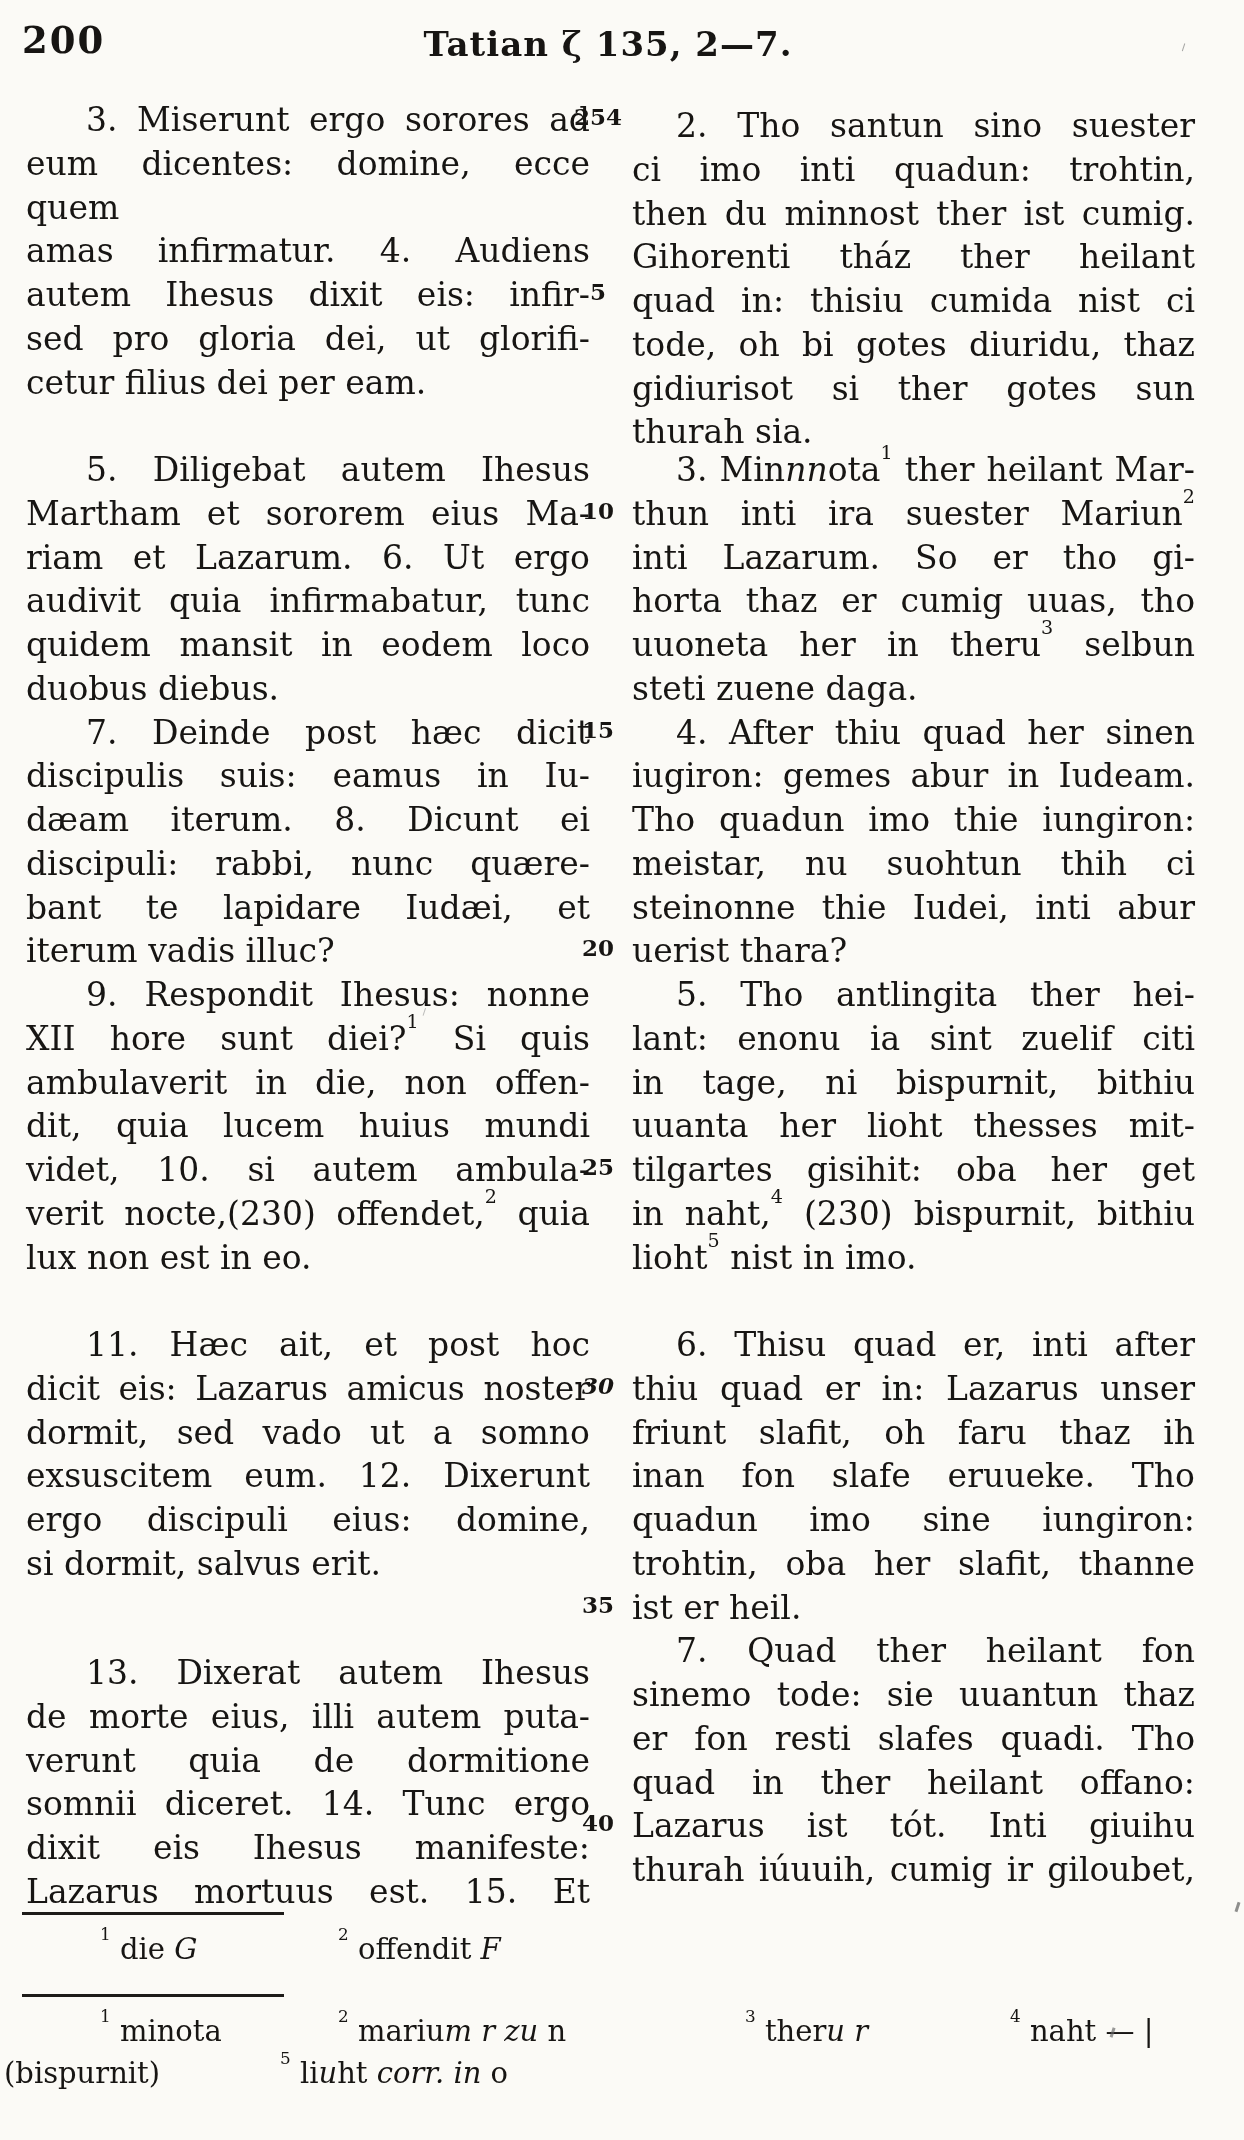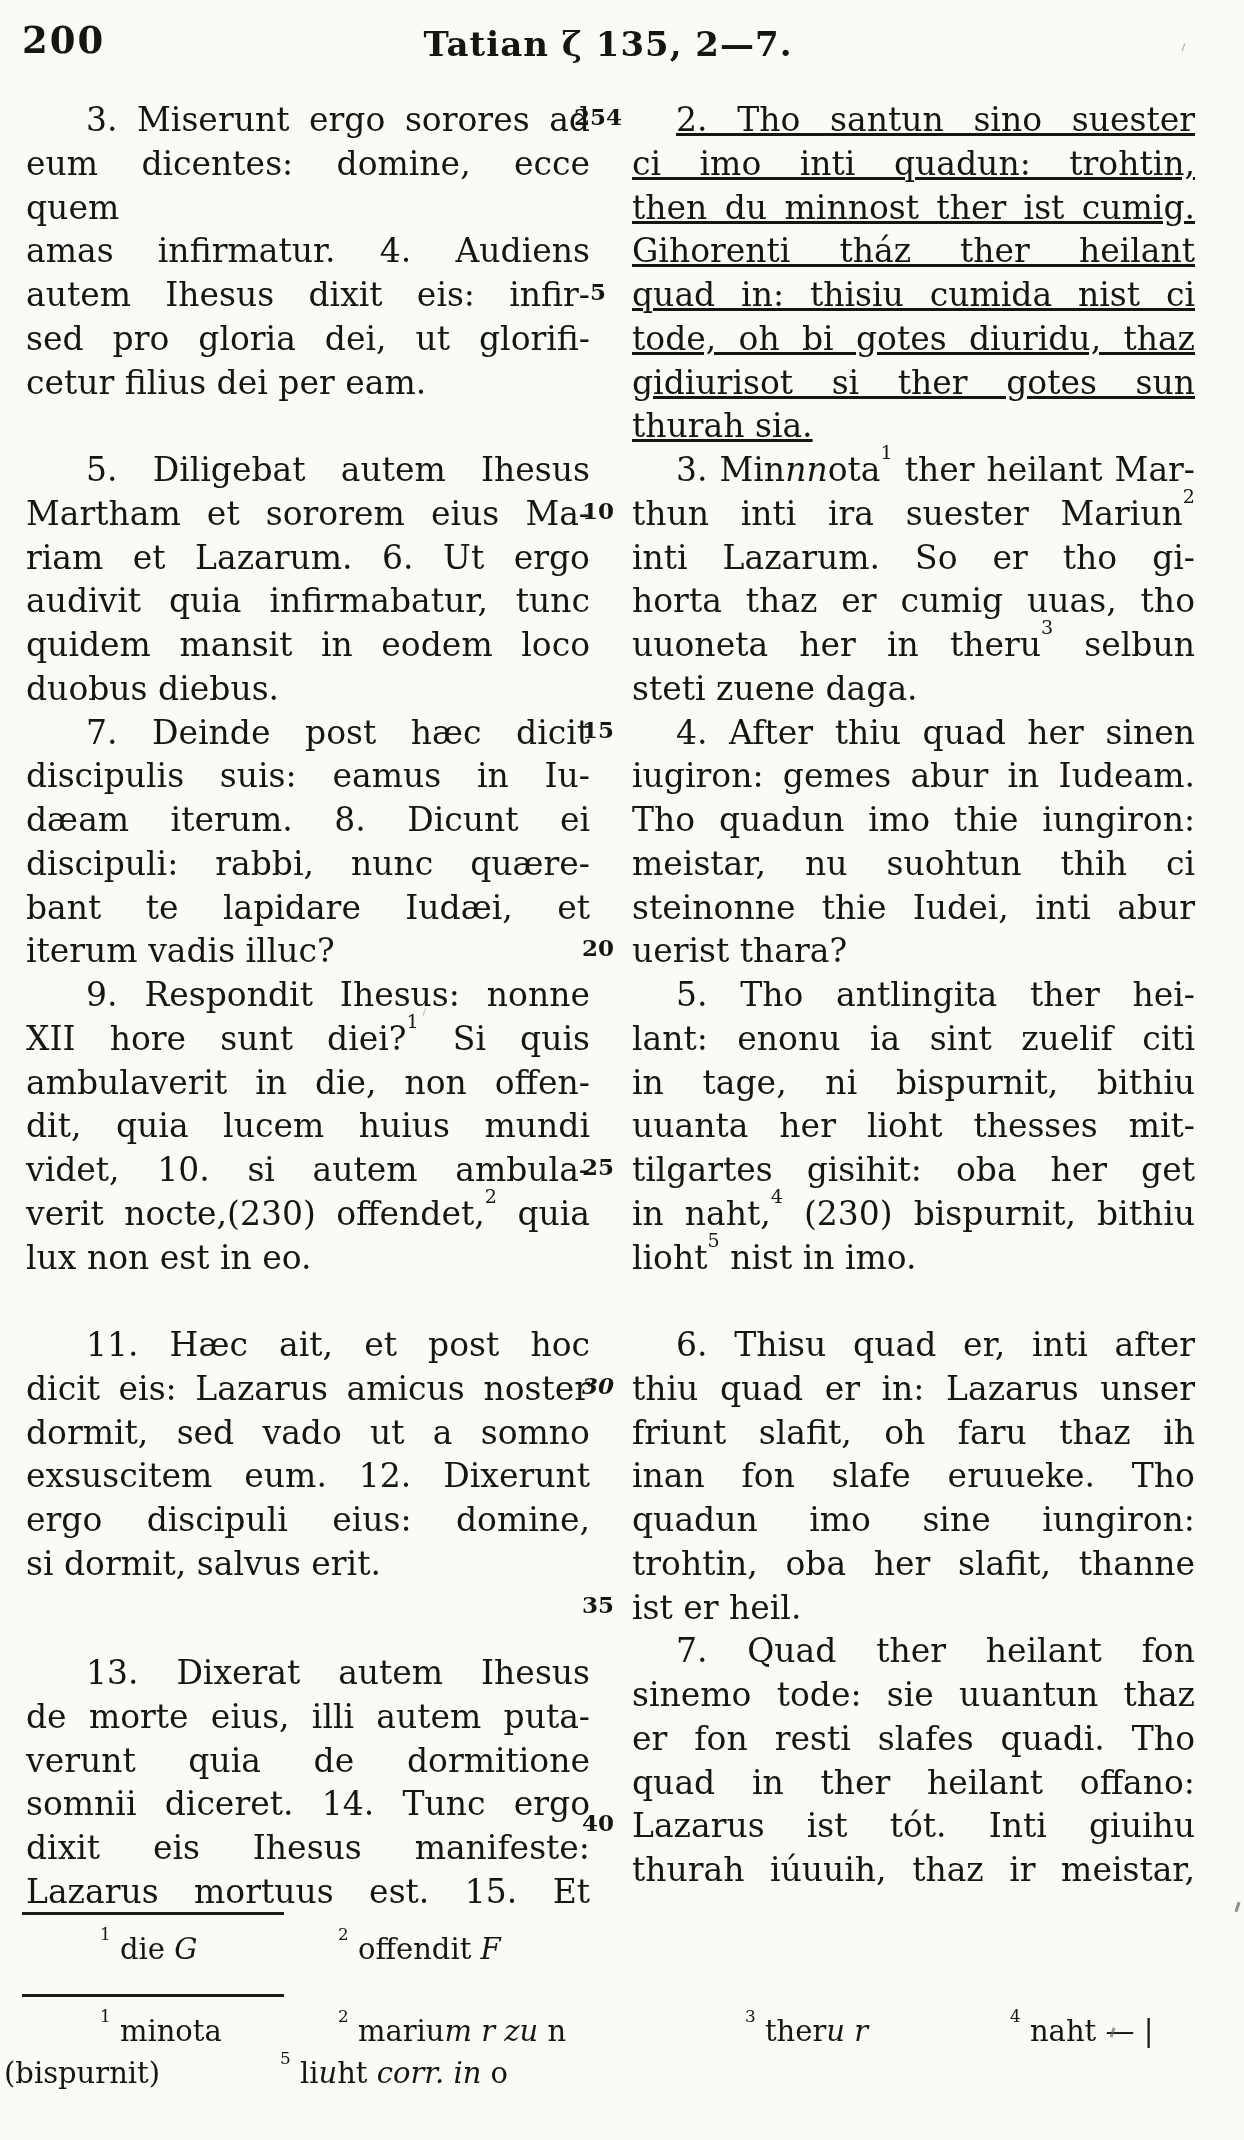--- a/index.html
+++ b/index.html
@@ -120,21 +120,21 @@
       <div class="para" style="top: 1553px;">
         <div class="line first">13. Dixerat autem Ihesus</div>
         <div class="line">de morte eius, illi autem puta-</div>
         <div class="line">verunt quia de dormitione</div>
         <div class="line">somnii diceret. 14. Tunc ergo</div>
         <div class="line">dixit eis Ihesus manifeste:</div>
         <div class="line">Lazarus mortuus est. 15. Et</div>
       </div>
     </div>
   <div class="col col-right">
-      <div class="para" style="top: 0px; text-decoration: underline;">
+      <div class="para" style="top: 6px;">
         <div class="line first">2. Tho santun sino suester</div>
         <div class="line">ci imo inti quadun: trohtin,</div>
         <div class="line">then du minnost ther ist cumig.</div>
         <div class="line">Gihorenti tház ther heilant</div>
         <div class="line">quad in: thisiu cumida nist ci</div>
         <div class="line">tode, oh bi gotes diuridu, thaz</div>
         <div class="line">gidiurisot si ther gotes sun</div>
         <div class="line final">thurah sia.</div>
       </div>
       <div class="para" style="top: 350px;">
@@ -170,21 +170,21 @@
         <div class="line">quadun imo sine iungiron:</div>
         <div class="line">trohtin, oba her slafit, thanne</div>
         <div class="line final">ist er heil.</div>
       </div>
       <div class="para" style="top: 1531.25px;">
         <div class="line first">7. Quad ther heilant fon</div>
         <div class="line">sinemo tode: sie uuantun thaz</div>
         <div class="line">er fon resti slafes quadi. Tho</div>
         <div class="line">quad in ther heilant offano:</div>
         <div class="line">Lazarus ist tót. Inti giuihu</div>
-        <div class="line">thurah iúuuih, thaz ir meistar,</div>
+        <div class="line">thurah iúuuih, cumig ir giloubet,</div>
       </div>
     </div>
 
   <div id="gutter">
       <div class="gutter-num" style="top: 104px;">254</div>
       <div class="gutter-num" style="top: 279px;">5</div>
       <div class="gutter-num" style="top: 497.75px;">10</div>
       <div class="gutter-num" style="top: 716.5px;">15</div>
       <div class="gutter-num" style="top: 935.25px;">20</div>
       <div class="gutter-num" style="top: 1154px;">25</div>

